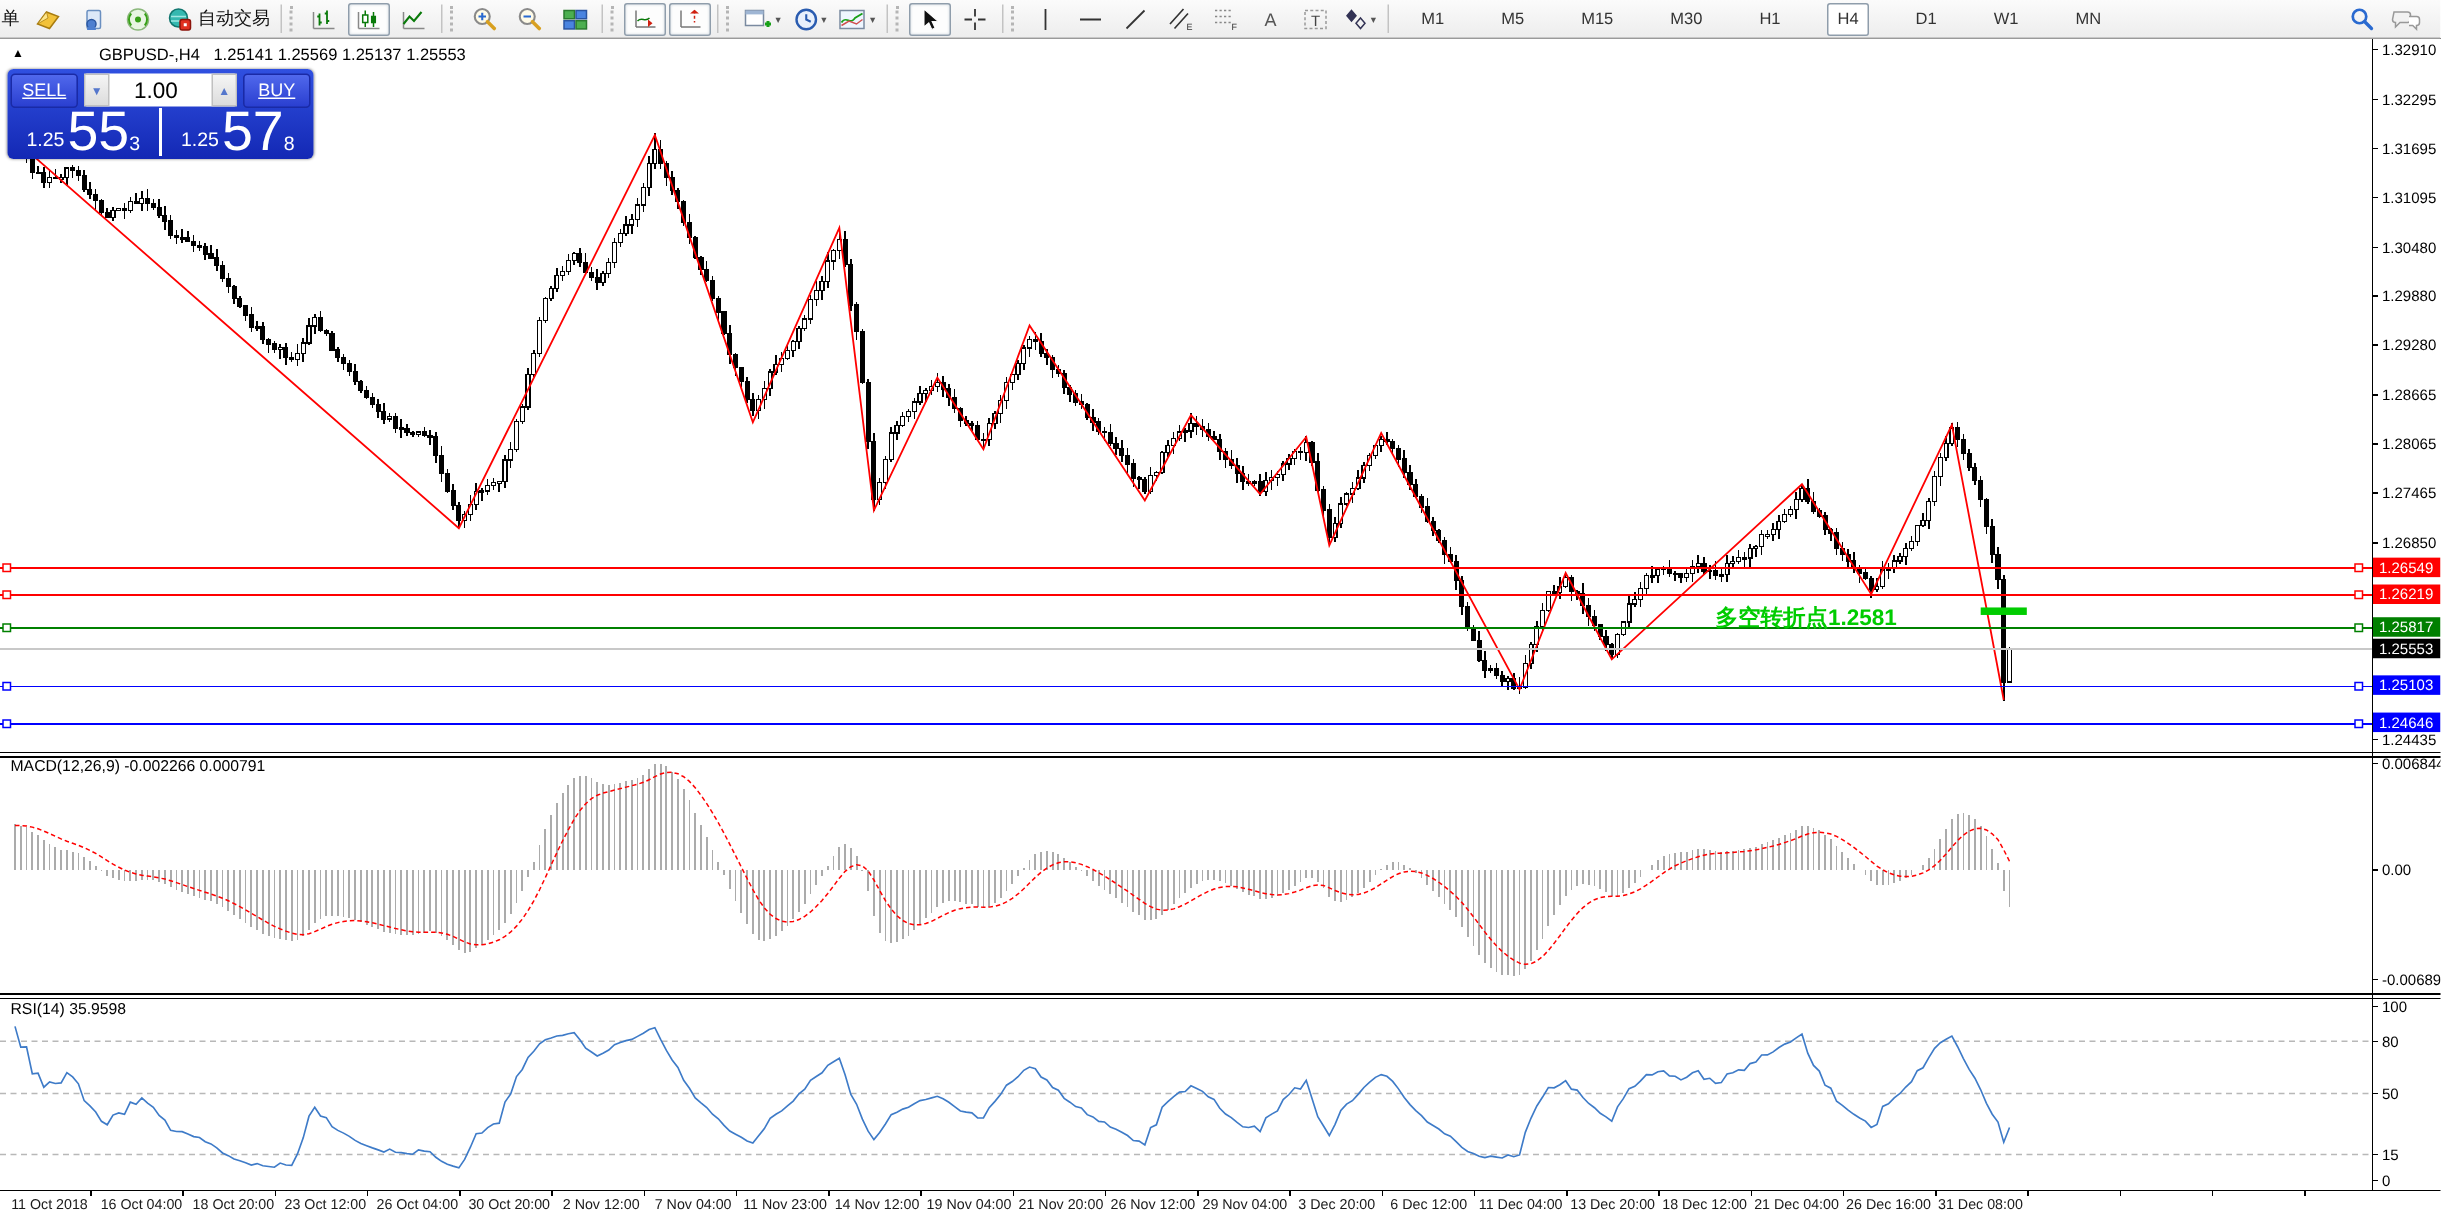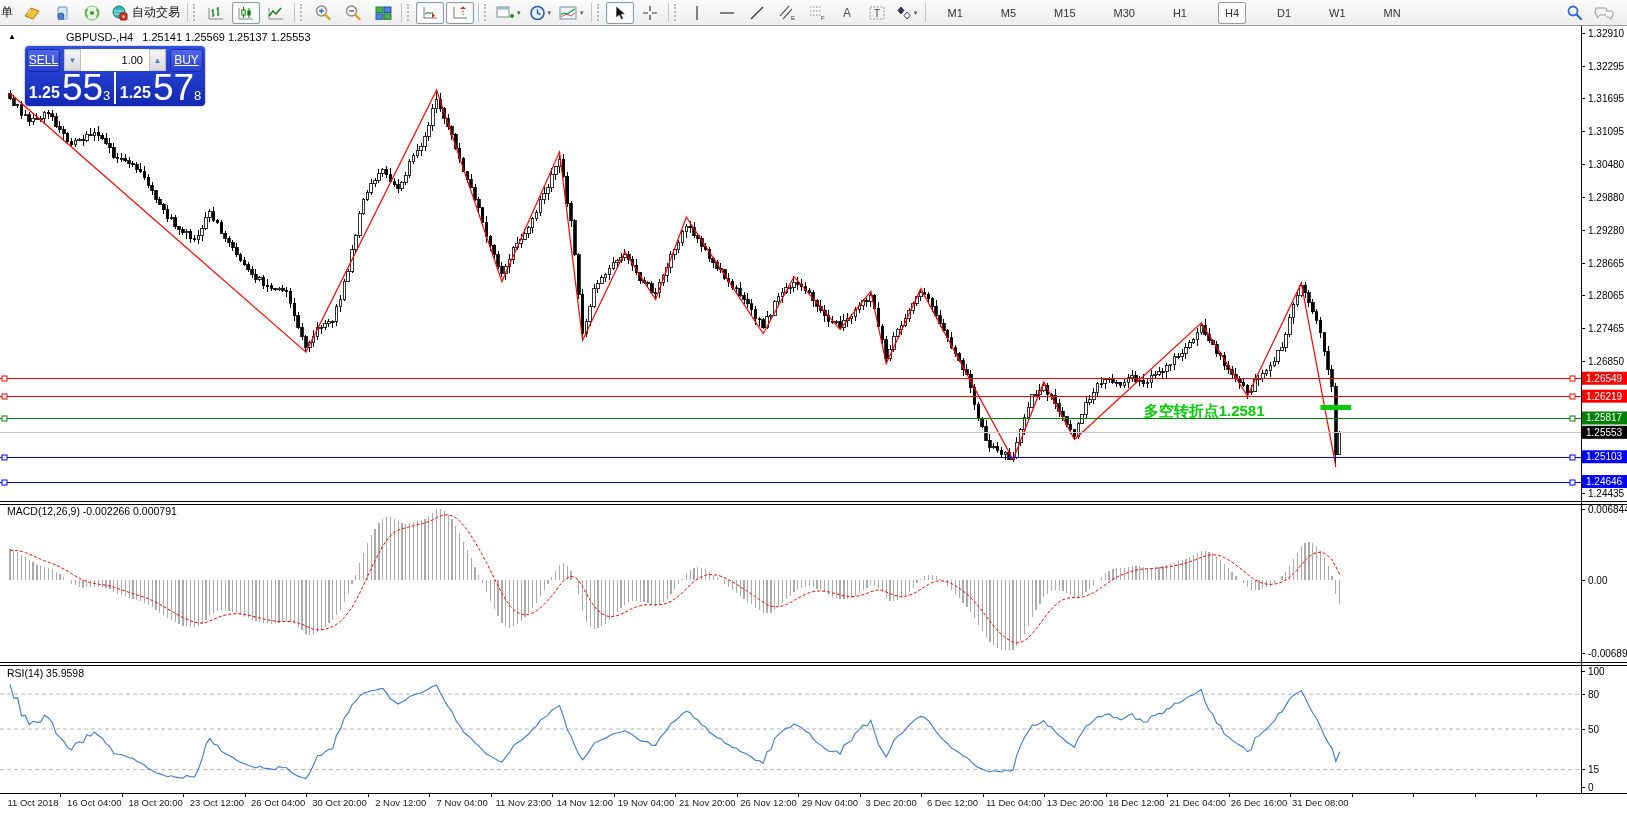--- a/index.html
+++ b/index.html
@@ -19,34 +19,34 @@
   .tbtn .dd{font-size:7px;color:#555;margin-left:2px;}
   .tfbtn{height:20px;padding:0 6px;margin:0 12px;display:flex;align-items:center;border:1px solid transparent;
     border-radius:2px;color:#333;font-size:11px;}
   .tfbtn.pressed{background:#fff;border:1px solid #8f9dab;}
   #tb-right{margin-left:auto;display:flex;align-items:center;margin-right:8px;}
   .icon{display:inline-flex;align-items:center;justify-content:center;}
   
   #title-bar{position:absolute;left:8px;top:31px;z-index:20;font-size:11px;color:#000;}
   #title-bar .sym{font-weight:normal;margin-right:6px;margin-left:44px;}
   #title-bar .tri{font-size:8px;vertical-align:2px;margin-right:3px;}
-  #trade-panel{position:absolute;left:25px;top:46px;width:180px;height:60px;z-index:30;
+  #trade-panel{position:absolute;left:5px;top:46px;width:204px;height:60px;z-index:30;
     background:linear-gradient(#3050e0,#1328b4);border-radius:4px;box-shadow:0 0 2px #0008;}
   .tp-row1{display:flex;align-items:center;height:24px;padding-top:2px;}
   .tp-btn{width:48px;height:21px;margin:0 2px;background:linear-gradient(#5068ec,#2a3fd0);
     border:1px solid #1a2aa6;border-radius:3px;color:#fff;font-size:12px;display:flex;
     align-items:center;justify-content:center;text-decoration:underline;}
   .tp-step{display:flex;align-items:center;height:22px;background:#fff;border-radius:2px;margin:0 2px;}
   .tp-arrow{width:15px;height:20px;background:linear-gradient(#f5f5f5,#dcdcdc);color:#5577cc;
     font-size:8px;display:flex;align-items:center;justify-content:center;border:1px solid #c0c0c0;}
-  .tp-vol{width:62px;text-align:right;padding-right:6px;font-size:11px;color:#000;}
+  .tp-vol{width:62px;text-align:center;padding-right:6px;font-size:15px;color:#000;}
   .tp-row2{display:flex;height:32px;}
   .tp-half{flex:1;display:flex;align-items:flex-end;justify-content:center;color:#fff;padding-bottom:2px;}
   .tp-div{width:2px;background:#fff;}
-  .pp-small{font-size:16px;font-weight:bold;margin-right:2px;line-height:18px;}
+  .pp-small{font-size:13px;font-weight:normal;margin-right:2px;line-height:18px;}
   .pp-big{font-size:37px;font-weight:400;line-height:28px;}
   .pp-sup{font-size:13px;vertical-align:12px;line-height:12px;}
   #macd-label{position:absolute;left:7px;top:505px;font-size:10.5px;color:#000;z-index:20;}
   #rsi-label{position:absolute;left:7px;top:667px;font-size:10.5px;color:#000;z-index:20;}
   #chart{position:absolute;left:0;top:0;z-index:5;}
   svg text{font-family:"Liberation Sans",sans-serif;}
 </style>
 </head>
 <body>
 

